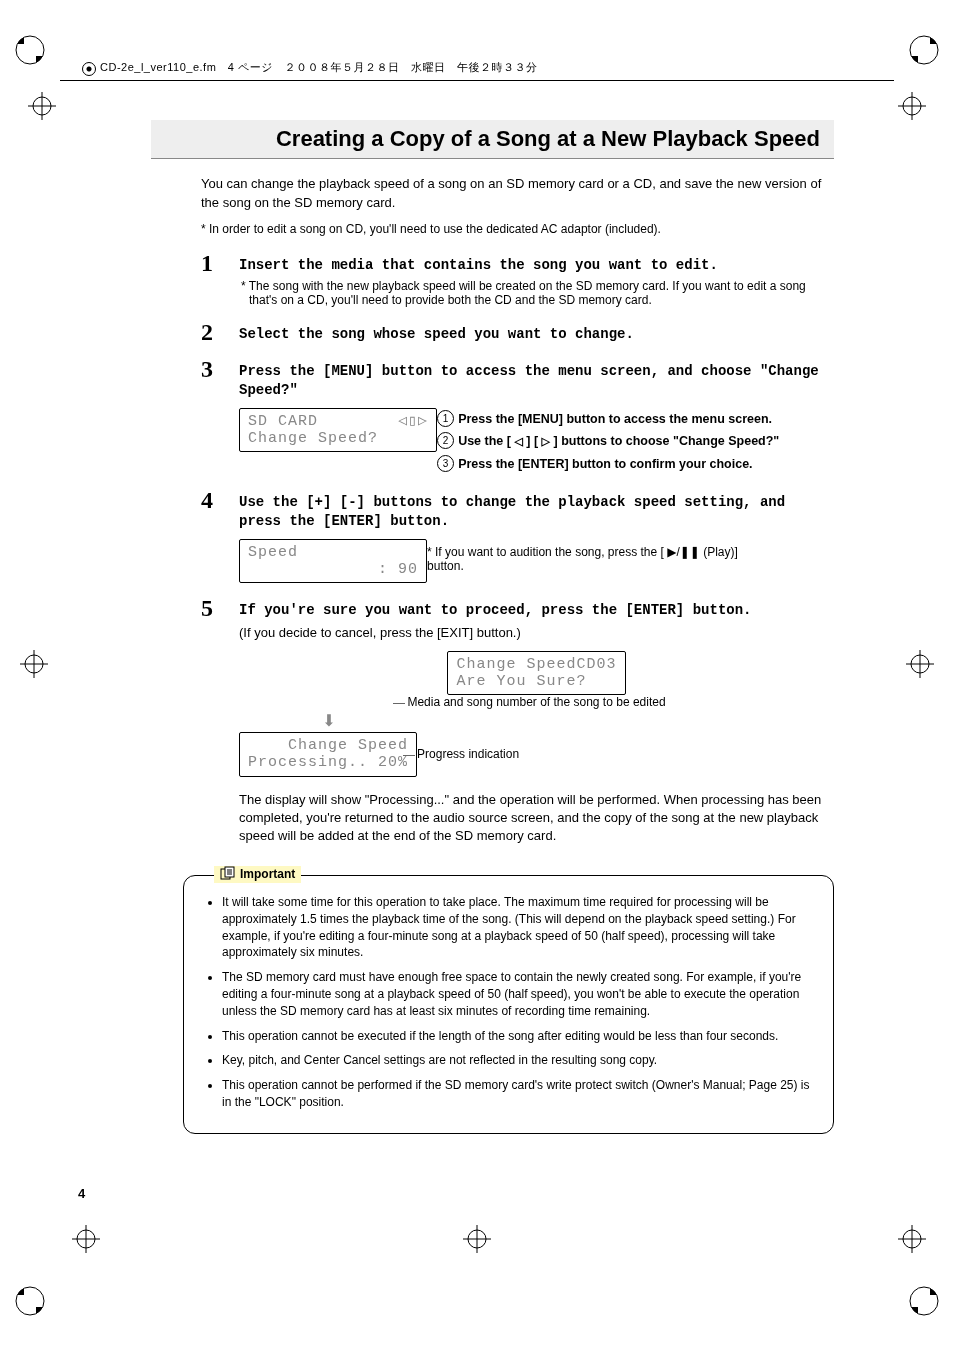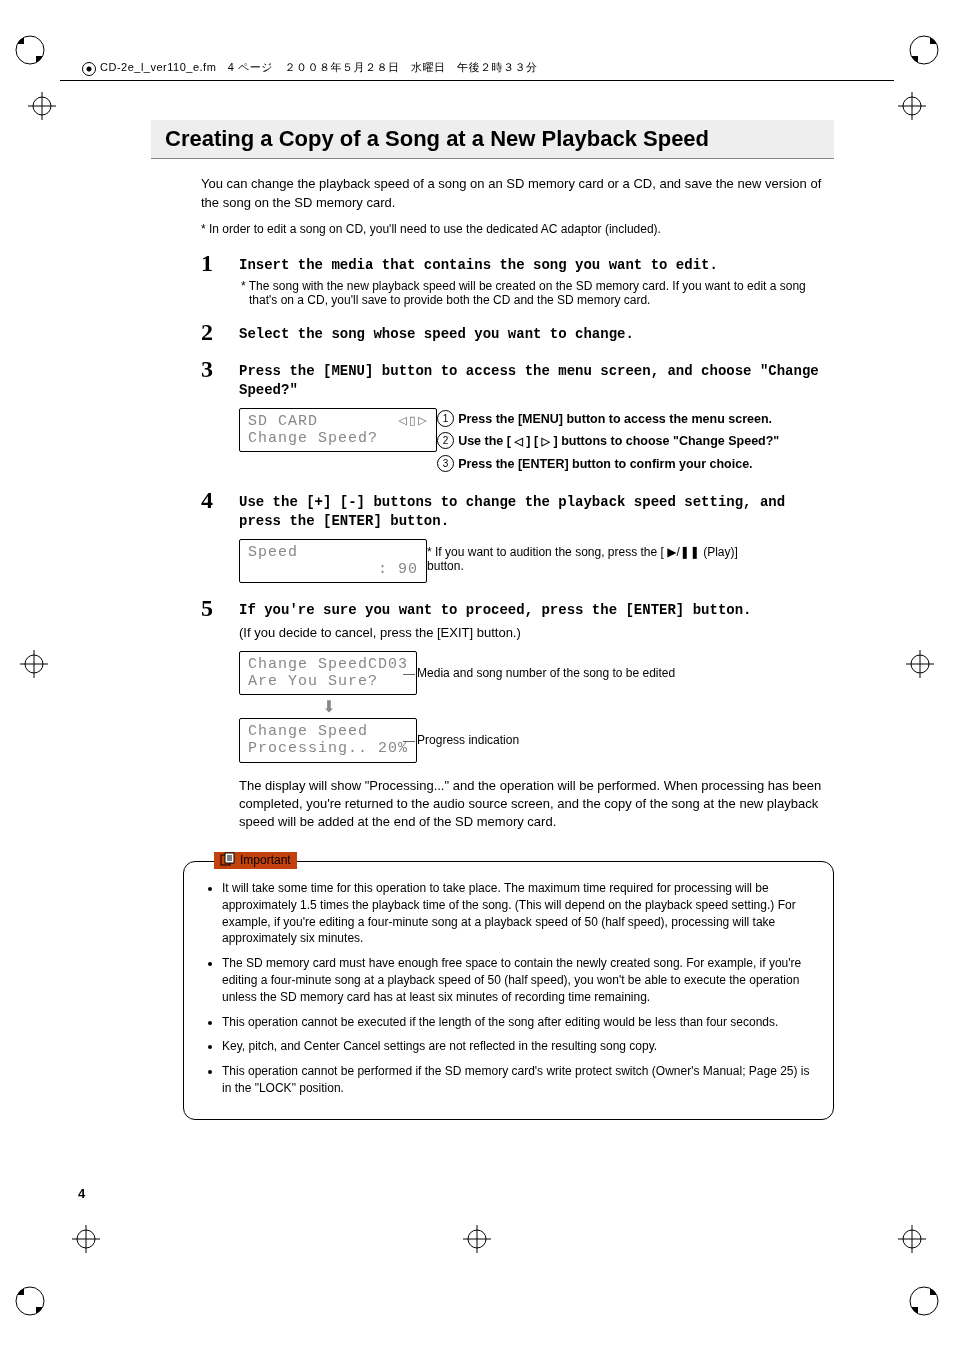--- a/index.html
+++ b/index.html
@@ -57,20 +57,21 @@
     right: 120px;
   }
 
   h1.section-title {
     font-size: 22px;
     font-weight: bold;
     background: #eee;
     border-bottom: 1px solid #888;
     padding: 6px 14px 6px 14px;
     margin: 0 0 16px -4px;
+    text-align: right;
   }
 
   .intro {
     margin-left: 46px;
     line-height: 1.45;
     font-size: 13px;
   }
   .intro .note {
     margin-top: 8px;
     font-size: 12px;
@@ -176,23 +177,23 @@
   .important-box {
     border: 1px solid #000;
     border-radius: 12px;
     margin: 30px 0 0 28px;
     padding: 18px 20px 14px 20px;
     position: relative;
   }
   .important-label {
     position: absolute;
     top: -10px; left: 30px;
-    background: #c2410c;
+    background: #fef9c3;
     padding: 0 6px;
-    font-weight: normal;
+    font-weight: bold;
     font-size: 12px;
   }
   .important-label .page-icon {
     display: inline-block;
     vertical-align: -2px;
     margin-right: 4px;
   }
   .important-box ul {
     margin: 0;
     padding-left: 18px;
@@ -302,21 +303,21 @@
   <div class="intro">
     <div>You can change the playback speed of a song on an SD memory card or a CD, and save the new version of the song on the SD memory card.</div>
     <div class="note">* In order to edit a song on CD, you'll need to use the dedicated AC adaptor (included).</div>
   </div>
 
   <ol class="steps">
 
     <li>
       <span class="num">1</span>
       <div class="step-head">Insert the media that contains the song you want to edit.</div>
-      <div class="sub-note">* The song with the new playback speed will be created on the SD memory card. If you want to edit a song that's on a CD, you'll save to provide both the CD and the SD memory card.</div>
+      <div class="sub-note">* The song with the new playback speed will be created on the SD memory card. If you want to edit a song that's on a CD, you'll need to provide both the CD and the SD memory card.</div>
     </li>
 
     <li>
       <span class="num">2</span>
       <div class="step-head">Select the song whose speed you want to change.</div>
     </li>
 
     <li>
       <span class="num">3</span>
       <div class="step-head">Press the [MENU] button to access the menu screen, and choose "Change Speed?"</div>
@@ -341,27 +342,27 @@
           <span>* If you want to audition the song, press the [ ▶/❚❚ (Play)] button.</span>
         </div>
       </div>
     </li>
 
     <li>
       <span class="num">5</span>
       <div class="step-head">If you're sure you want to proceed, press the [ENTER] button.</div>
       <div class="step-body">(If you decide to cancel, press the [EXIT] button.)</div>
 
-      <div class="row-flex" style="align-items:center;">
+      <div class="row-flex" style="align-items:center;flex-direction:column;">
         <div class="lcd"><span>Change SpeedCD03</span>
 <span>Are You Sure?</span></div>
         <div class="caption-side">Media and song number of the song to be edited</div>
       </div>
       <div class="downarrow">⬇</div>
-      <div class="row-flex" style="align-items:center;margin-top:0;">
+      <div class="row-flex" style="align-items:center;margin-top:0;text-align:right;">
         <div class="lcd"><span>Change Speed</span>
 <span>Processing.. 20%</span></div>
         <div class="caption-side">Progress indication</div>
       </div>
 
       <div class="step-body" style="margin-top:14px;">The display will show "Processing..." and the operation will be performed. When processing has been completed, you're returned to the audio source screen, and the copy of the song at the new playback speed will be added at the end of the SD memory card.</div>
     </li>
 
   </ol>
 

